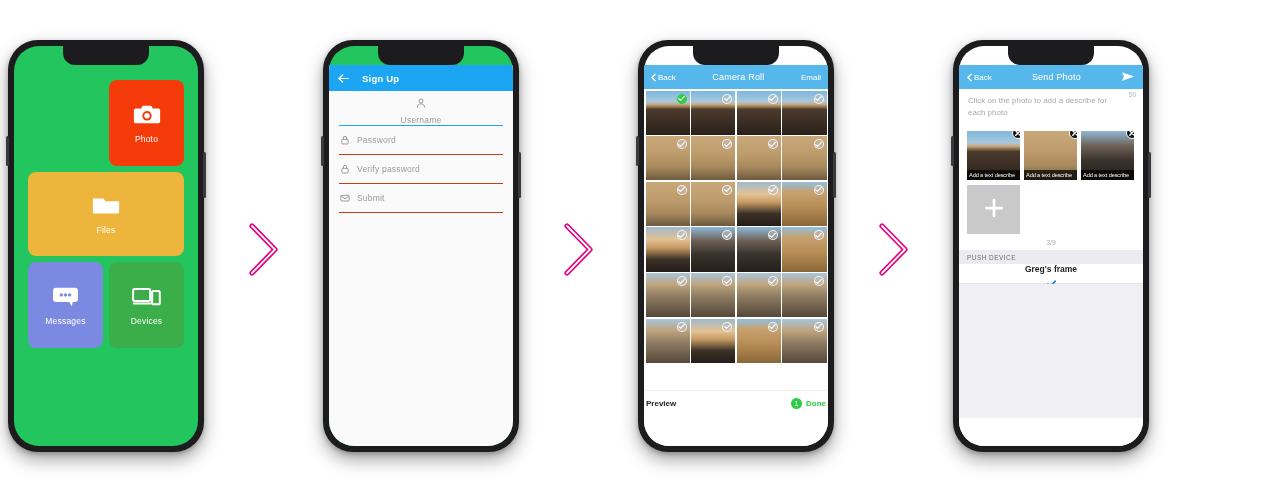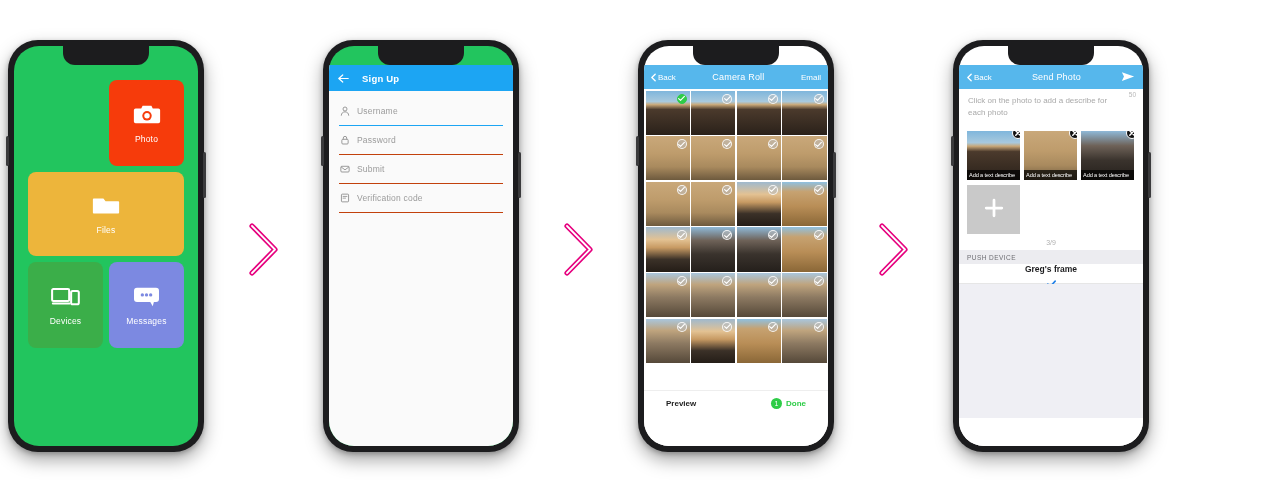--- a/index.html
+++ b/index.html
@@ -85,21 +85,21 @@
     margin-top: 19px;
     color:#fff;
   }
   .nav-title-left { font-size: 9.5px; font-weight: bold; margin-left: 13px; letter-spacing:.2px; }
   .form { background:#fafafa; padding: 6px 10px 0 10px; }
   .field {
     display:flex; align-items:center; gap:7px;
     height: 29px;
     border-bottom: 1px solid #c2410c;
   }
-  .field.active { border-bottom: 1.4px solid #1CA5F3; }
+  .field.active { border-bottom: 1.4px solid #1CA5F3; flex-direction: column; }
   .field-ico { width:11px; height:11px; flex:0 0 auto; display:flex; align-items:center; justify-content:center; }
   .field-ph { font-size: 8.5px; color:#9b9b9b; letter-spacing:.2px; }
   .submit {
     margin: 8px 0 0 0; width:100%; height: 19px;
     background:#1CA5F3; color:#fff; border:none; border-radius:2px;
     font-size: 8px; font-family:inherit; letter-spacing:.2px;
   }
 
   
   .s3 { height:100%; background:#fff; display:flex; flex-direction:column; }
@@ -120,21 +120,21 @@
     border: .8px solid rgba(255,255,255,.85);
     display:flex; align-items:center; justify-content:center;
     z-index:3;
   }
   .tick.on { background:#2ECC47; border-color:#2ECC47; }
   .tick svg { width:7px; height:7px; }
   .roll-foot {
     margin-top:auto; height: 26px; background:#fff;
     border-top:1px solid #eee;
     display:flex; align-items:center; justify-content:space-between;
-    padding: 0 22px;
+    padding: 0 2px;
   }
   .foot-left { font-size:8px; color:#222; font-weight:600; }
   .foot-right { display:flex; align-items:center; gap:4px; }
   .badge-count {
     width:11px; height:11px; border-radius:50%;
     background:#2ECC47; color:#fff; font-size:7px;
     display:flex; align-items:center; justify-content:center;
   }
   .done-lbl { font-size:8px; color:#2ECC47; font-weight:600; }
   .roll-blank { height: 30px; background:#fff; }
@@ -212,46 +212,46 @@
             </div>
 
 
             <div class="tile full" style="background:#EDB53B">
               <span class="tile-ico">
                 <svg viewBox="0 0 32 24" width="28" height="21">
                     <path d="M2 4h11l2.5 3H30a1 1 0 0 1 1 1v12a1 1 0 0 1-1 1H2a1 1 0 0 1-1-1V5a1 1 0 0 1 1-1z" fill="#fff"></path>
                   </svg>
               </span>
               <span class="tile-label">Files</span>
-            </div>
-
-            <div class="tile half" style="background:#3BAE49">
-              <span class="tile-ico">
-                <svg viewBox="0 0 34 24" width="29" height="21">
-                    <rect x="1.3" y="3.3" width="20" height="14" rx="1.4" fill="none" stroke="#fff" stroke-width="2.4"></rect>
-                    <rect x="1" y="19" width="22" height="2.4" rx="1.2" fill="#fff"></rect>
-                    <rect x="23.6" y="5.6" width="9" height="15.6" rx="1.8" fill="none" stroke="#fff" stroke-width="2.4"></rect>
-                  </svg>
-              </span>
-              <span class="tile-label">Devices</span>
             </div>
 
             <div class="tile half" style="background:#7C89E1">
               <span class="tile-ico">
                 <svg viewBox="0 0 32 24" width="27" height="20">
                     <rect x="1" y="1" width="30" height="17" rx="3.6" fill="#fff"></rect>
                     <path d="M20 17l3.5 6 1.6-6z" fill="#fff"></path>
                     <circle cx="11" cy="9.5" r="2" fill="#7C89E1"></circle>
                     <circle cx="16" cy="9.5" r="2" fill="#7C89E1"></circle>
                     <circle cx="21" cy="9.5" r="2" fill="#7C89E1"></circle>
                   </svg>
               </span>
               <span class="tile-label">Messages</span>
             </div>
 
+            <div class="tile half" style="background:#3BAE49">
+              <span class="tile-ico">
+                <svg viewBox="0 0 34 24" width="29" height="21">
+                    <rect x="1.3" y="3.3" width="20" height="14" rx="1.4" fill="none" stroke="#fff" stroke-width="2.4"></rect>
+                    <rect x="1" y="19" width="22" height="2.4" rx="1.2" fill="#fff"></rect>
+                    <rect x="23.6" y="5.6" width="9" height="15.6" rx="1.8" fill="none" stroke="#fff" stroke-width="2.4"></rect>
+                  </svg>
+              </span>
+              <span class="tile-label">Devices</span>
+            </div>
+
           </div>
         </div>
       </div>
     </div>
   </div>
 
   <div class="arrow-slot">
     <svg class="chev" width="46" height="64" viewBox="0 0 46 64">
       <path d="M10 8 L33 31.5 L10 55" fill="none" stroke="#E6007E" stroke-width="5.2" stroke-linecap="round" stroke-linejoin="round"></path>
       <path d="M10 8 L33 31.5 L10 55" fill="none" stroke="#ffffff" stroke-width="1.8" stroke-linecap="round" stroke-linejoin="round"></path>
@@ -289,40 +289,40 @@
             <div class="field">
               <span class="field-ico">
                 <svg width="10" height="10" viewBox="0 0 14 14">
                     <rect x="2.6" y="6" width="8.8" height="6.6" rx="1.4" fill="none" stroke="#8b8b8b" stroke-width="1.2"></rect>
                     <path d="M4.6 6V4.3a2.4 2.4 0 0 1 4.8 0V6" fill="none" stroke="#8b8b8b" stroke-width="1.2"></path>
                   </svg>
               </span>
               <span class="field-ph">Password</span>
             </div>
 
+            <div class="field">
+              <span class="field-ico">
+                <svg width="10" height="10" viewBox="0 0 14 14">
+                    <rect x="2.6" y="6" width="8.8" height="6.6" rx="1.4" fill="none" stroke="#8b8b8b" stroke-width="1.2"></rect>
+                    <path d="M4.6 6V4.3a2.4 2.4 0 0 1 4.8 0V6" fill="none" stroke="#8b8b8b" stroke-width="1.2"></path>
+                  </svg>
+              </span>
+              <span class="field-ph">Verify password</span>
+            </div>
 
             <div class="field">
               <span class="field-ico">
                 <svg width="10" height="10" viewBox="0 0 14 14">
                     <rect x="1.2" y="3.2" width="11.6" height="8" rx="1.4" fill="none" stroke="#8b8b8b" stroke-width="1.2"></rect>
                     <path d="M1.6 4.2 7 8.2l5.4-4" fill="none" stroke="#8b8b8b" stroke-width="1.2"></path>
                   </svg>
               </span>
               <span class="field-ph">Submit</span>
             </div>
 
-            <div class="field">
-              <span class="field-ico">
-                <svg width="10" height="10" viewBox="0 0 14 14">
-                    <rect x="2" y="1.6" width="10" height="10.8" rx="1.2" fill="none" stroke="#8b8b8b" stroke-width="1.2"></rect>
-                    <path d="M4.3 4.8h5.4M4.3 7.2h3.4" stroke="#8b8b8b" stroke-width="1.1" stroke-linecap="round"></path>
-                  </svg>
-              </span>
-              <span class="field-ph">Verification code</span>
-            </div>
 
           </div>
         </div>
       </div>
     </div>
   </div>
 
   <div class="arrow-slot">
     <svg class="chev" width="46" height="64" viewBox="0 0 46 64">
       <path d="M10 8 L33 31.5 L10 55" fill="none" stroke="#E6007E" stroke-width="5.2" stroke-linecap="round" stroke-linejoin="round"></path>

